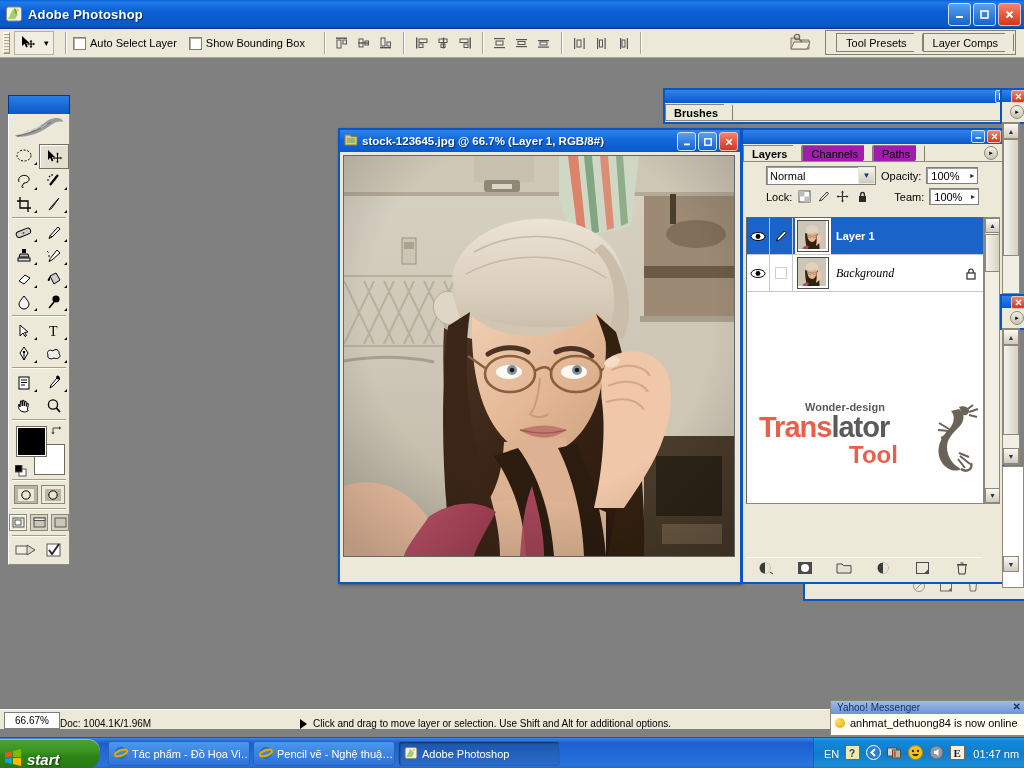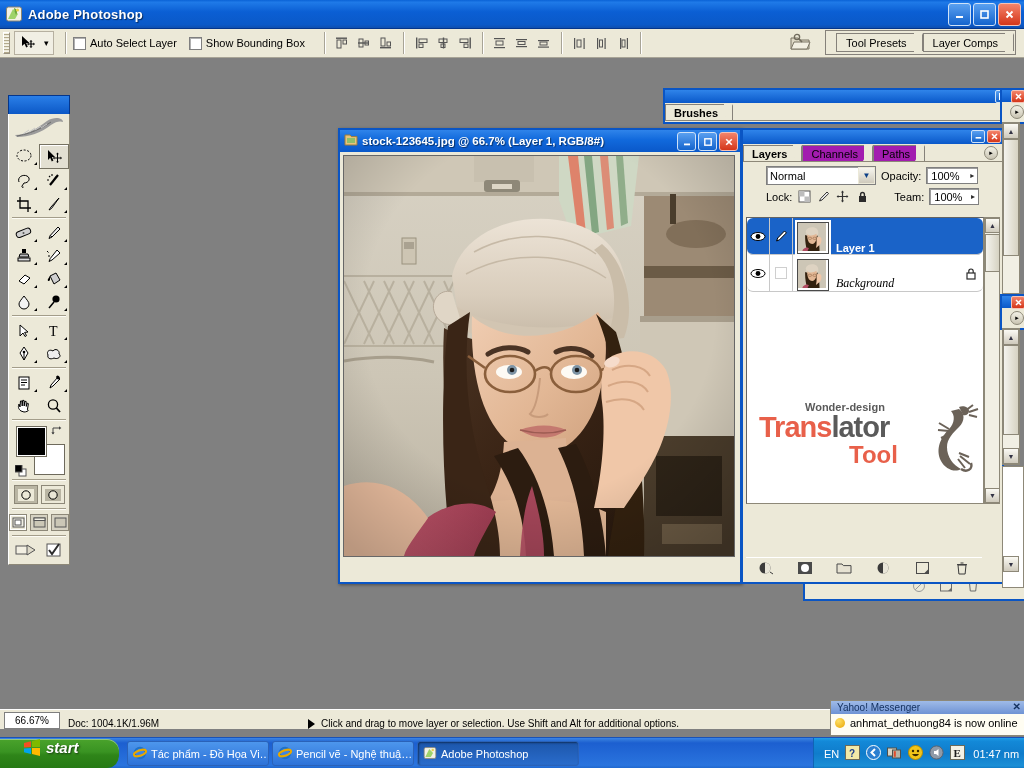--- a/index.html
+++ b/index.html
@@ -83,21 +83,21 @@
   .workspace{position:absolute;left:0;top:75px;width:1024px;height:634px;background:#808080;}
 
   
   .statusbar{
     position:absolute;left:0;top:709px;width:1024px;height:19px;
     background:#ece9d8;display:flex;align-items:flex-end;font-size:10px;
     border-top:1px solid #fff;
   }
   .sb-zoom{width:54px;height:15px;margin-left:4px;border:1px solid #7f7f7f;
     background:#fff;display:flex;align-items:center;justify-content:center;font-size:10px;}
-  .sb-doc{margin-left:8px;width:180px;}
+  .sb-doc{width:180px;}
   .sb-tri{width:0;height:0;border-style:solid;border-width:5px 0 5px 7px;
     border-color:transparent transparent transparent #000;margin:0 6px 0 60px;}
   .sb-hint{font-size:10px;}
 
   
   #toolbox{left:8px;top:95px;width:62px;}
   .tb-head{height:18px;background:linear-gradient(to bottom,#2a7fe8,#0c58c6);
     border:1px solid #04368c;border-bottom:none;}
   .tb-logo{height:28px;background:#ece9d8;border-left:1px solid #fff;border-right:1px solid #8d8878;
     display:flex;align-items:center;justify-content:center;overflow:hidden;}
@@ -176,21 +176,21 @@
     padding-left:3px;font-size:11px;position:relative;box-shadow:inset 1px 1px 0 #9d9d9d;}
   .combo .caret{position:absolute;right:0;top:0;width:15px;height:15px;
     background:linear-gradient(to bottom,#f6f5ee,#cfcabc);border:1px solid #ece9d8;
     display:flex;align-items:center;justify-content:center;font-size:8px;color:#0a3e86;}
   .numfld{width:46px;height:15px;border:1px solid #7f7f7f;background:#fff;display:flex;align-items:center;
     justify-content:flex-start;padding-left:4px;font-size:11px;box-shadow:inset 1px 1px 0 #9d9d9d;position:relative;}
   .numfld .tri{position:absolute;right:3px;top:3px;font-size:8px;color:#2b2b2b;}
   .lock-ico{width:15px;height:15px;display:flex;align-items:center;justify-content:center;}
   .layer-list{position:absolute;left:3px;top:87px;width:236px;height:285px;background:#fff;
     border:1px solid #8d8878;border-top-color:#636363;border-left-color:#636363;overflow:hidden;}
-  .layer-item{display:flex;align-items:flex-end;height:36px;border-bottom:1px solid #c8c8c8;position:relative;border-radius:6px;}
+  .layer-item{display:flex;align-items:center;height:36px;border-bottom:1px solid #c8c8c8;position:relative;}
   .layer-item.sel{background:#1a63c8;}
   .layer-item.sel .lname{color:#fff;font-weight:bold;}
   .li-eye{width:22px;height:100%;display:flex;align-items:center;justify-content:center;
     border-right:1px solid #c8c8c8;}
   .li-link{width:22px;height:100%;display:flex;align-items:center;justify-content:center;
     border-right:1px solid #c8c8c8;}
   .li-thumb{width:30px;height:30px;margin:0 7px 0 4px;overflow:hidden;position:relative;
     border:1px solid #4a4a4a;background:#fff;flex:none;}
   .li-thumb.active{outline:2px solid #fff;outline-offset:0px;}
   .lname{font-size:11px;color:#000;}
@@ -210,21 +210,21 @@
 
   
   .dockstrip{position:absolute;}
 
   
   #taskbar{position:absolute;left:0;top:737px;width:1024px;height:31px;
     background:linear-gradient(to bottom,#3b85e8 0%,#2a6fd6 9%,#1c5fd0 16%,#2a74de 88%,#1d64c8 100%);
     border-top:1px solid #1a52b6;display:flex;align-items:center;}
   #start-btn{width:96px;height:29px;margin:0;
     background:linear-gradient(to bottom,#4aa32c 0%,#399322 45%,#2f8519 55%,#267a14 100%);
-    border-radius:0 12px 12px 0;display:flex;align-items:flex-start;gap:5px;padding-left:23px;
+    border-radius:0 12px 12px 0;display:flex;align-items:flex-end;gap:5px;padding-left:4px;
     box-shadow:inset 0 1px 0 rgba(255,255,255,.4);}
   #start-btn .lbl{color:#fff;font-size:15px;font-weight:bold;font-style:italic;
     text-shadow:1px 1px 2px rgba(0,0,0,.6);}
   .tb-tasks{display:flex;align-items:center;gap:3px;margin-left:8px;}
   .tbtask{width:130px;height:23px;display:flex;align-items:center;gap:4px;padding:0 5px;
     background:linear-gradient(to bottom,#4d96ec,#2d72d8);border:1px solid #2a62b8;border-radius:3px;
     color:#fff;font-size:11px;overflow:hidden;white-space:nowrap;}
   .tbtask.active{background:linear-gradient(to bottom,#1c56ab,#2a6ccb);box-shadow:inset 1px 1px 2px rgba(0,0,0,.45);}
   .tray{position:absolute;right:0;top:0;height:31px;width:200px;
     background:linear-gradient(to bottom,#21a0e8 0%,#1389d8 10%,#0f7ccb 50%,#1b8fd6 90%,#0e71bd 100%);

